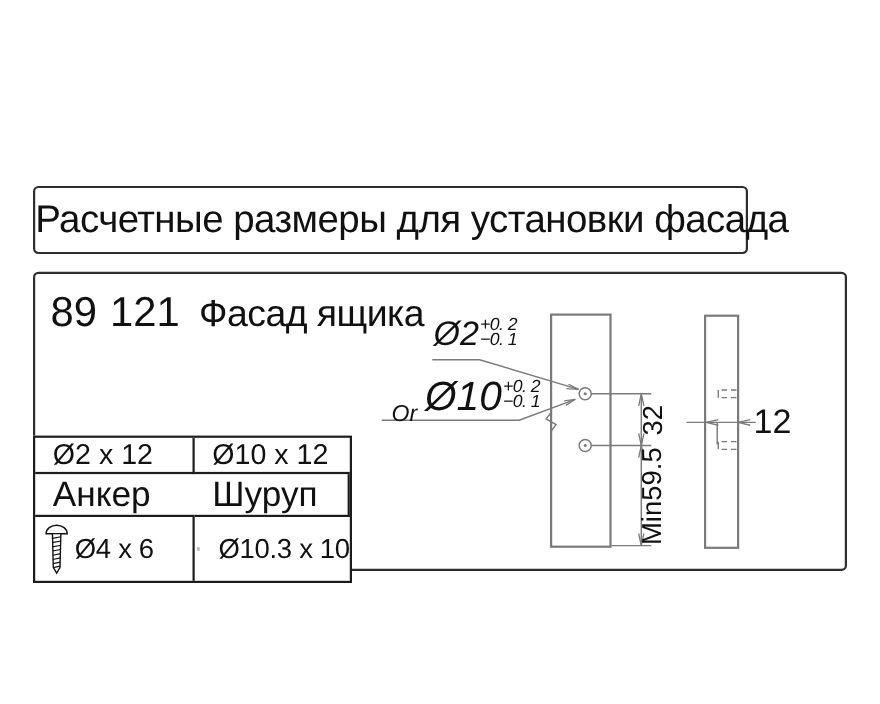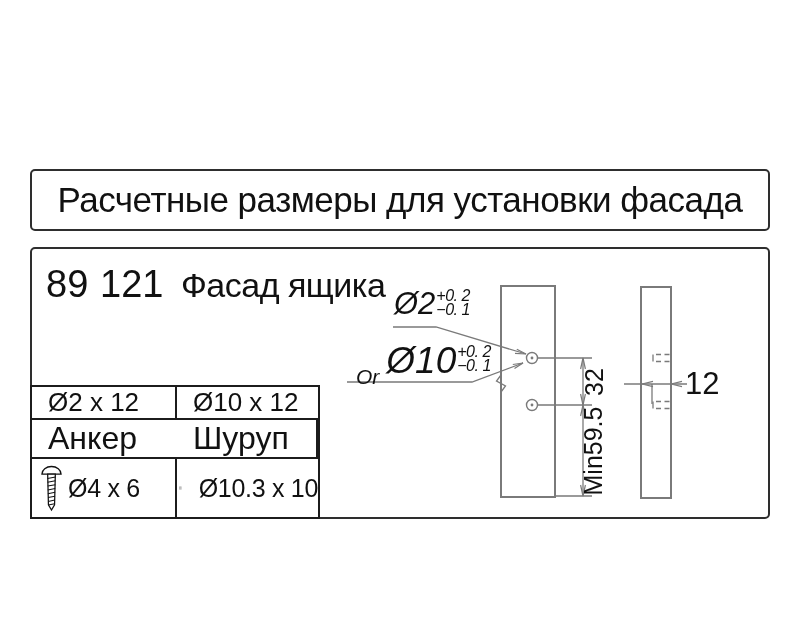--- a/index.html
+++ b/index.html
@@ -1,27 +1,27 @@
 <!DOCTYPE html>
 <html><head>
 <meta charset="utf-8">
 <style>
   html,body{margin:0;padding:0;background:#fff;}
   .stage{position:relative;width:800px;height:640px;background:#ffffff;overflow:hidden;
          font-family:"Liberation Sans", sans-serif;color:#111;}
   .box{position:absolute;border:2.5px solid #2e2e2e;border-radius:5px;background:#fff;box-sizing:border-box;}
-  .title-box{left:30px;top:169px;width:740px;height:62px;display:flex;align-items:center;justify-content:center;}
+  .title-box{left:30px;top:169px;width:650px;height:62px;display:flex;align-items:center;justify-content:flex-start;}
   .title-box span{font-size:35px;letter-spacing:-0.5px;white-space:nowrap;}
   .main-box{left:30px;top:247px;width:740px;height:272px;}
   .hdr{position:absolute;white-space:nowrap;}
   #n89{left:46px;top:263px;font-size:38px;}
   #n121{left:100px;top:263px;font-size:38px;}
   #sub{left:181px;top:266px;font-size:34px;letter-spacing:-0.5px;}
   
-  .spec-table{position:absolute;left:30px;top:385px;width:290px;height:134px;box-sizing:border-box;
+  .spec-table{position:absolute;left:30px;top:396px;width:290px;height:134px;box-sizing:border-box;
               border:2px solid #1c1c1c;display:grid;grid-template-columns:145px 1fr;grid-template-rows:33px 39px 1fr;
               background:#fff;}
   .cell{display:flex;align-items:center;padding-left:16px;box-sizing:border-box;white-space:nowrap;overflow:hidden;}
   .cell.size{font-size:26px;}
   .cell.name{font-size:32px;}
   .cell.hw{font-size:25px;letter-spacing:-0.3px;}
   .c-r{border-right:2px solid #1c1c1c;}
   .c-b{border-bottom:2px solid #1c1c1c;}
   .cell.hw.left{padding-left:8px;gap:5px;}
   .cell.hw.right{padding-left:2px;gap:17px;}

